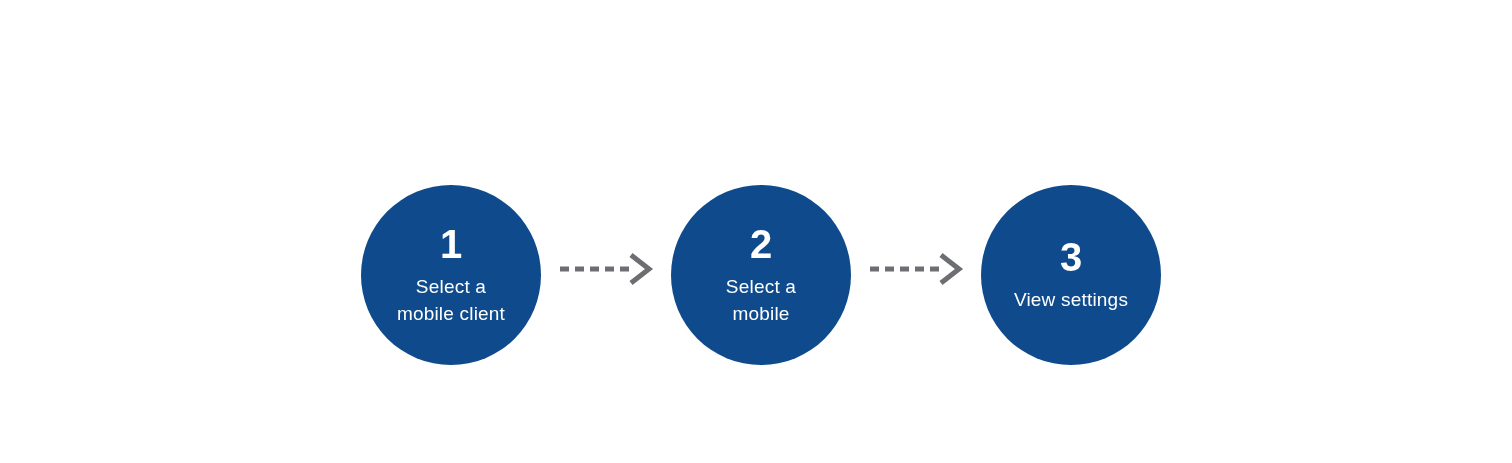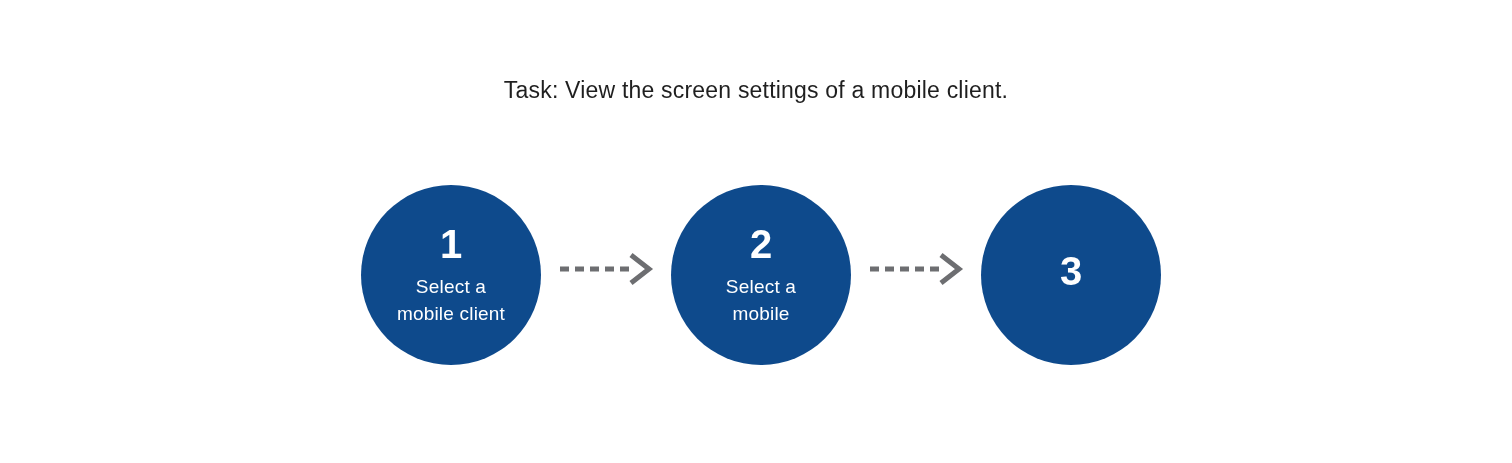--- a/index.html
+++ b/index.html
@@ -86,21 +86,20 @@
     stroke-width: 5;
     fill: none;
     stroke-linejoin: miter;
   }
 </style>
 </head>
 <body>
 
 <div class="canvas">
 
-  <div class="title">Task: View the screen settings of a mobile client.</div>
 
   <div class="flow">
 
     <div class="circle">
       <div class="step-number">1</div>
       <div class="step-label">
         <span class="label-line">Select a</span>
         <span class="label-line">mobile client</span>
       </div>
     </div>
@@ -118,16 +117,20 @@
       </div>
     </div>
 
     <svg class="arrow" viewBox="0 0 96 34" xmlns="http://www.w3.org/2000/svg">
       <line class="dash-line" x1="2" y1="17" x2="76" y2="17"></line>
       <polyline class="chevron" points="73,3 91,17 73,31"></polyline>
     </svg>
 
     <div class="circle">
       <div class="step-number">3</div>
+      <div class="step-label">
+        <span class="label-line">View settings</span>
+        <span class="label-line"></span>
+      </div>
     </div>
 
   </div>
 </div>
 
 </body></html>

